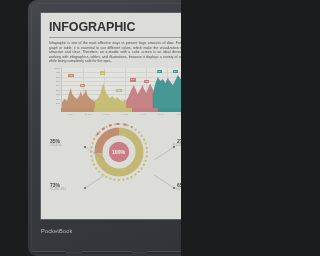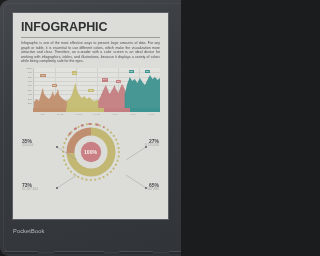--- a/index.html
+++ b/index.html
@@ -10,20 +10,21 @@
     overflow: hidden;
   }
 
   
   #device {
     position: relative;
     width: 217px; height: 256px;
     background: linear-gradient(160deg,#44484c 0%, #393d41 35%, #303438 100%);
     border-radius: 9px;
     overflow: hidden;
+    margin-left: 28px;
   }
   #device-inner-edge{
     position:absolute; left:3px; top:3px; right:3px; bottom:3px;
     border-radius:7px;
     border:1px solid rgba(255,255,255,0.05);
     pointer-events:none;
   }
 
   
   #screen {

